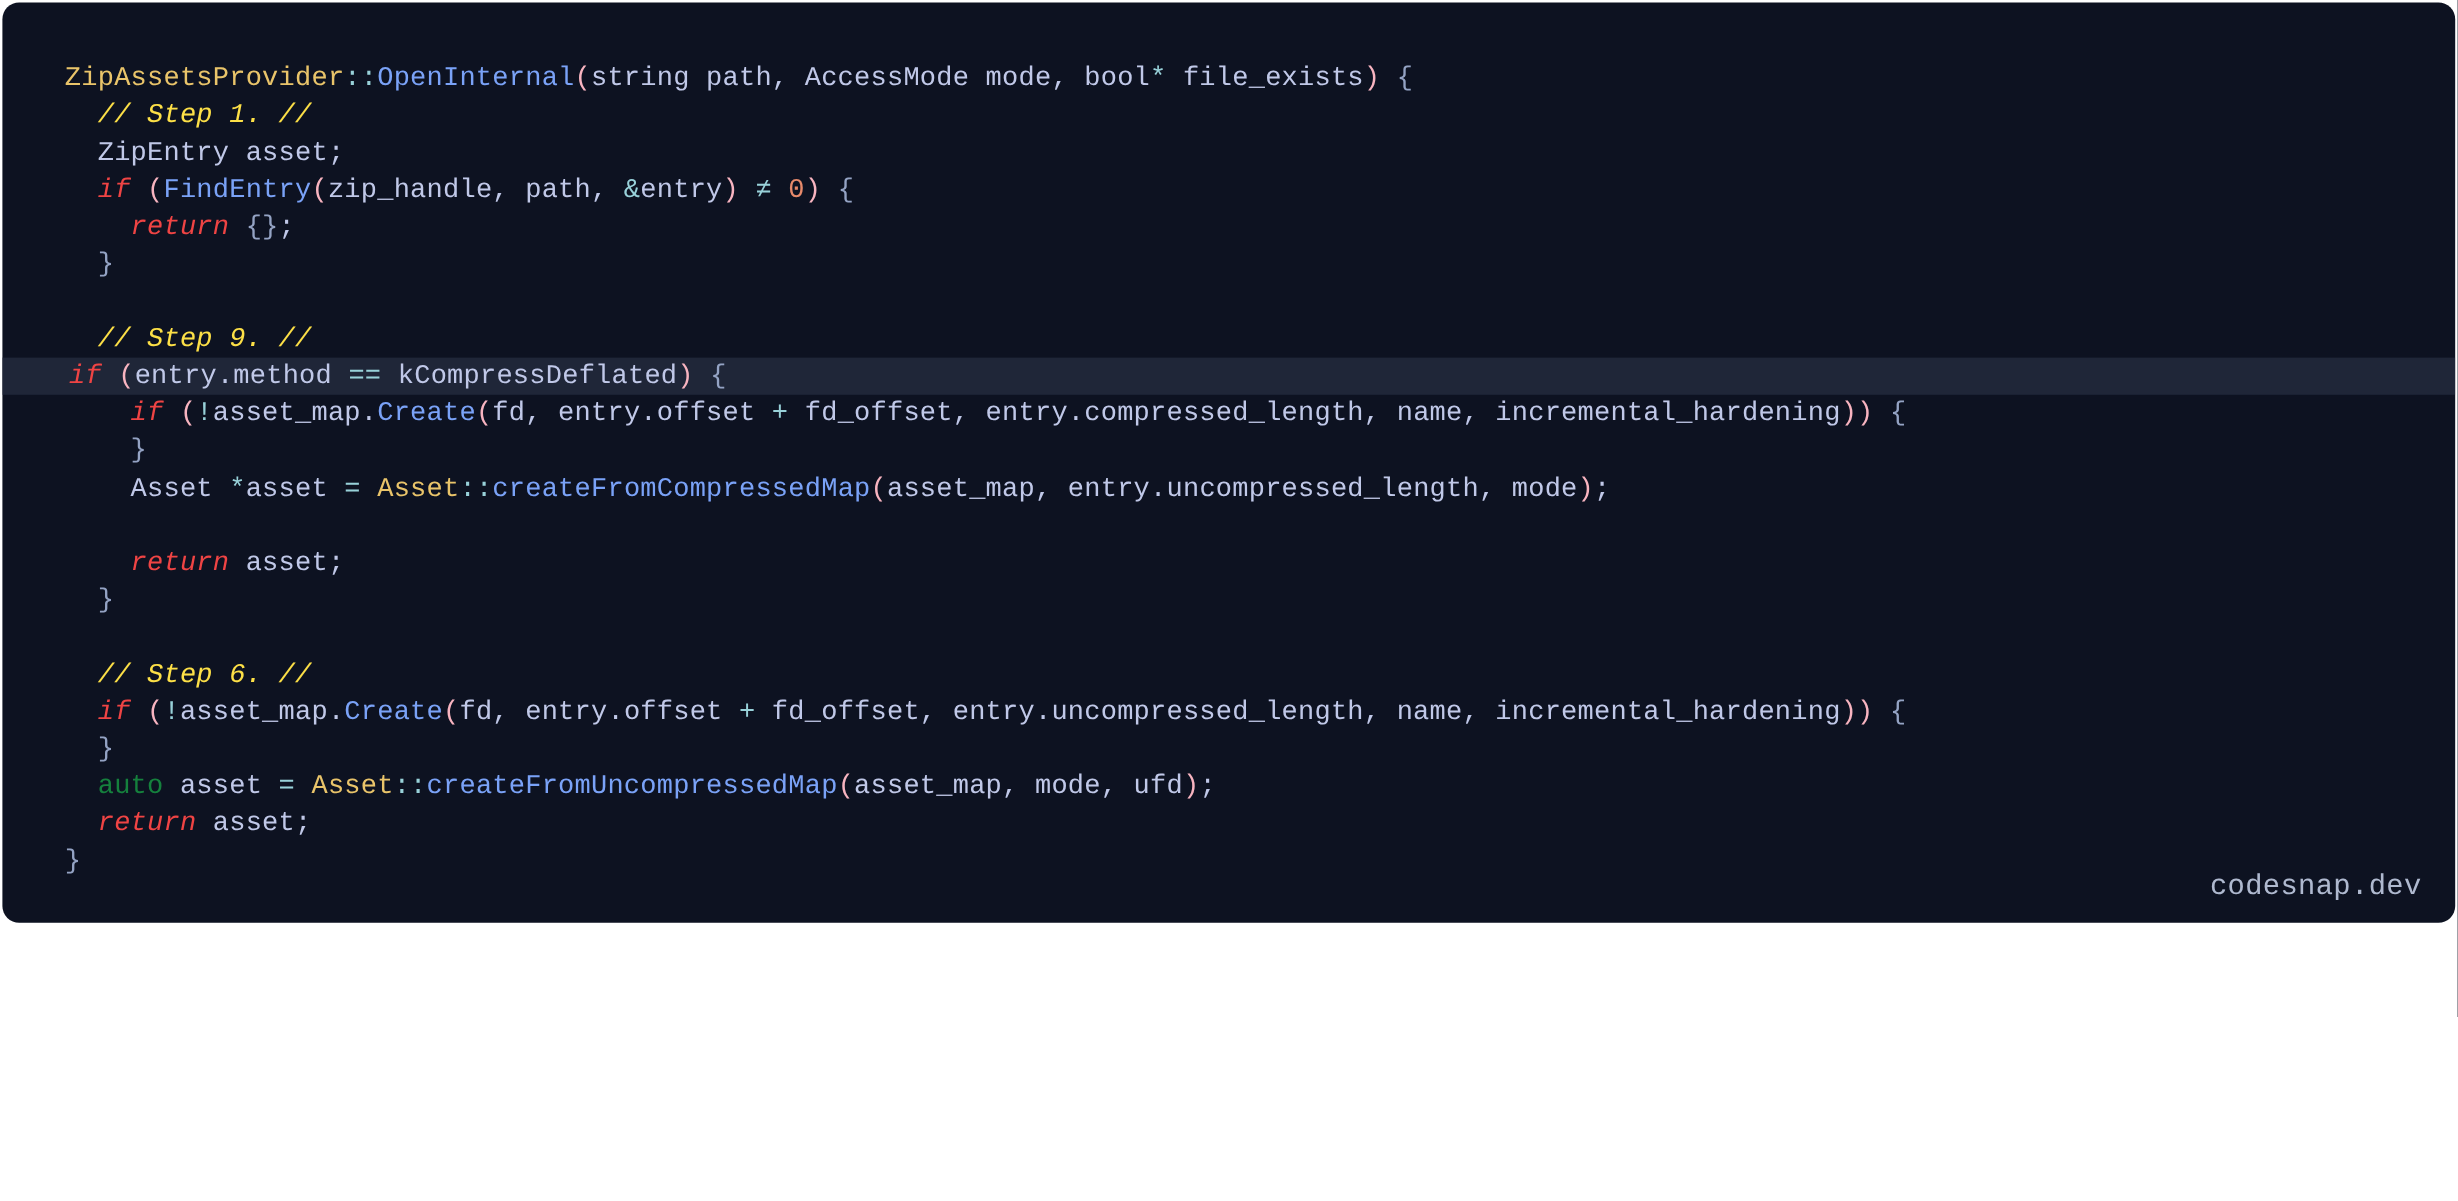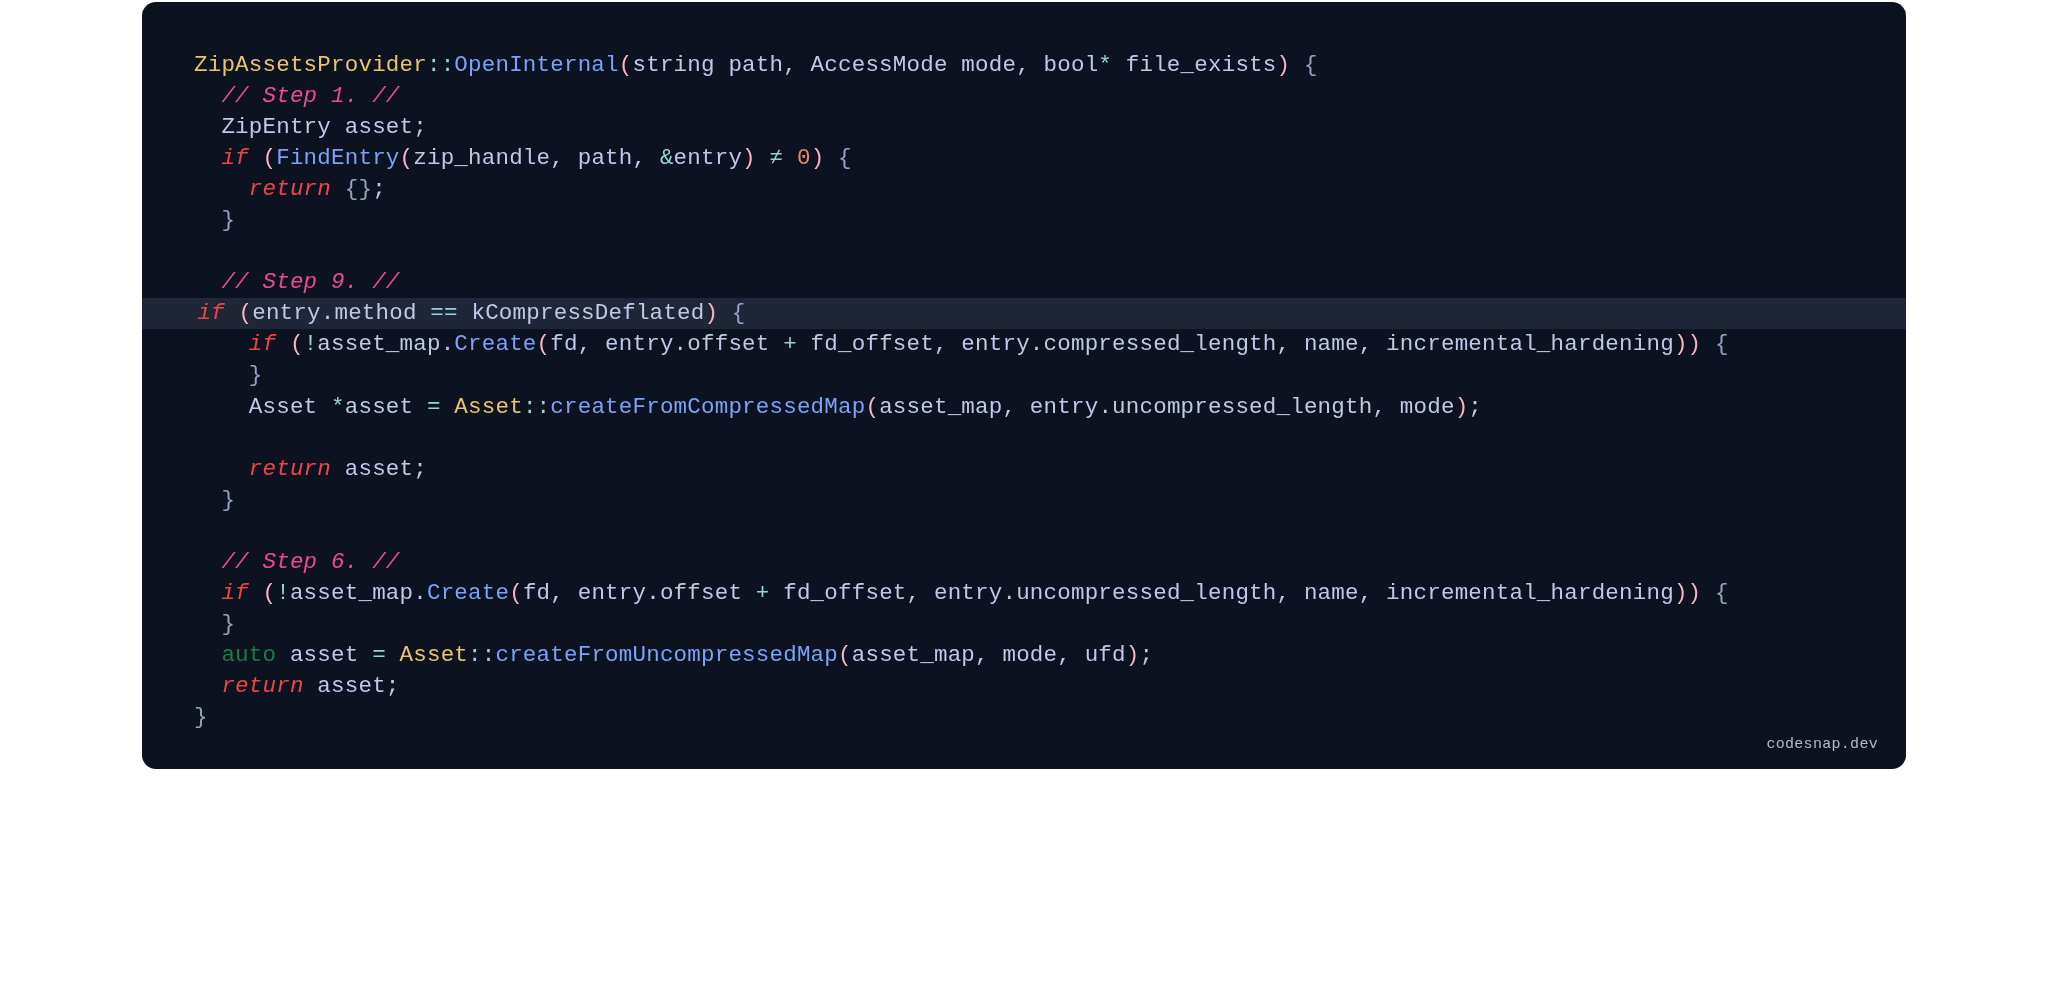--- a/index.html
+++ b/index.html
@@ -7,21 +7,21 @@
     background: #ffffff;
     font-family: 'Menlo', 'Monaco', 'Consolas', 'Courier New', monospace;
     display: flex;
     justify-content: center;
     align-items: flex-start;
     padding: 2px;
   }
   .code-container {
     background: #0d1221;
     border-radius: 14px;
-    width: 1764px;
+    width: 2044px;
     padding: 48px 52px 36px 52px;
     position: relative;
     overflow: hidden;
   }
   .code-block {
     font-size: 22.5px;
     line-height: 1.38;
     white-space: pre;
     color: #c0caf5;
     letter-spacing: 0.2px;
@@ -32,32 +32,32 @@
     margin-left: -52px;
     margin-right: -52px;
     padding-left: 28px;
     padding-right: 52px;
   }
   .tk-class    { color: #e9c46a; }    
   .tk-scope    { color: #98d1d9; }    
   .tk-func     { color: #7aa2f7; }    
   .tk-paren    { color: #f8b4c0; }    
   .tk-default  { color: #c0c8e8; }
-  .tk-comment  { color: #ec4899; font-style: italic; }
+  .tk-comment  { color: #fde047; font-style: italic; }
   .tk-keyword  { color: #ef4444; font-style: italic; } 
   .tk-auto     { color: #15803d; }
   .tk-op       { color: #98d1d9; }    
   .tk-num      { color: #e78a6b; }    
   .tk-curly    { color: #94a3c4; }
   .watermark {
     position: absolute;
     bottom: 16px;
     right: 28px;
     color: #b8c2d9;
-    font-size: 15px;
+    font-size: 24px;
     font-family: inherit;
     opacity: 0.95;
     letter-spacing: 0.3px;
   }
 </style>
 </head>
 <body>
 
 <div class="code-container">
   <div class="code-block" id="code-block"><span class="line"><span class="tk-class">ZipAssetsProvider</span><span class="tk-scope">::</span><span class="tk-func">OpenInternal</span><span class="tk-paren">(</span><span class="tk-default">string path, AccessMode mode, bool</span><span class="tk-op">*</span><span class="tk-default"> file_exists</span><span class="tk-paren">)</span><span class="tk-default"> </span><span class="tk-curly">{</span>

